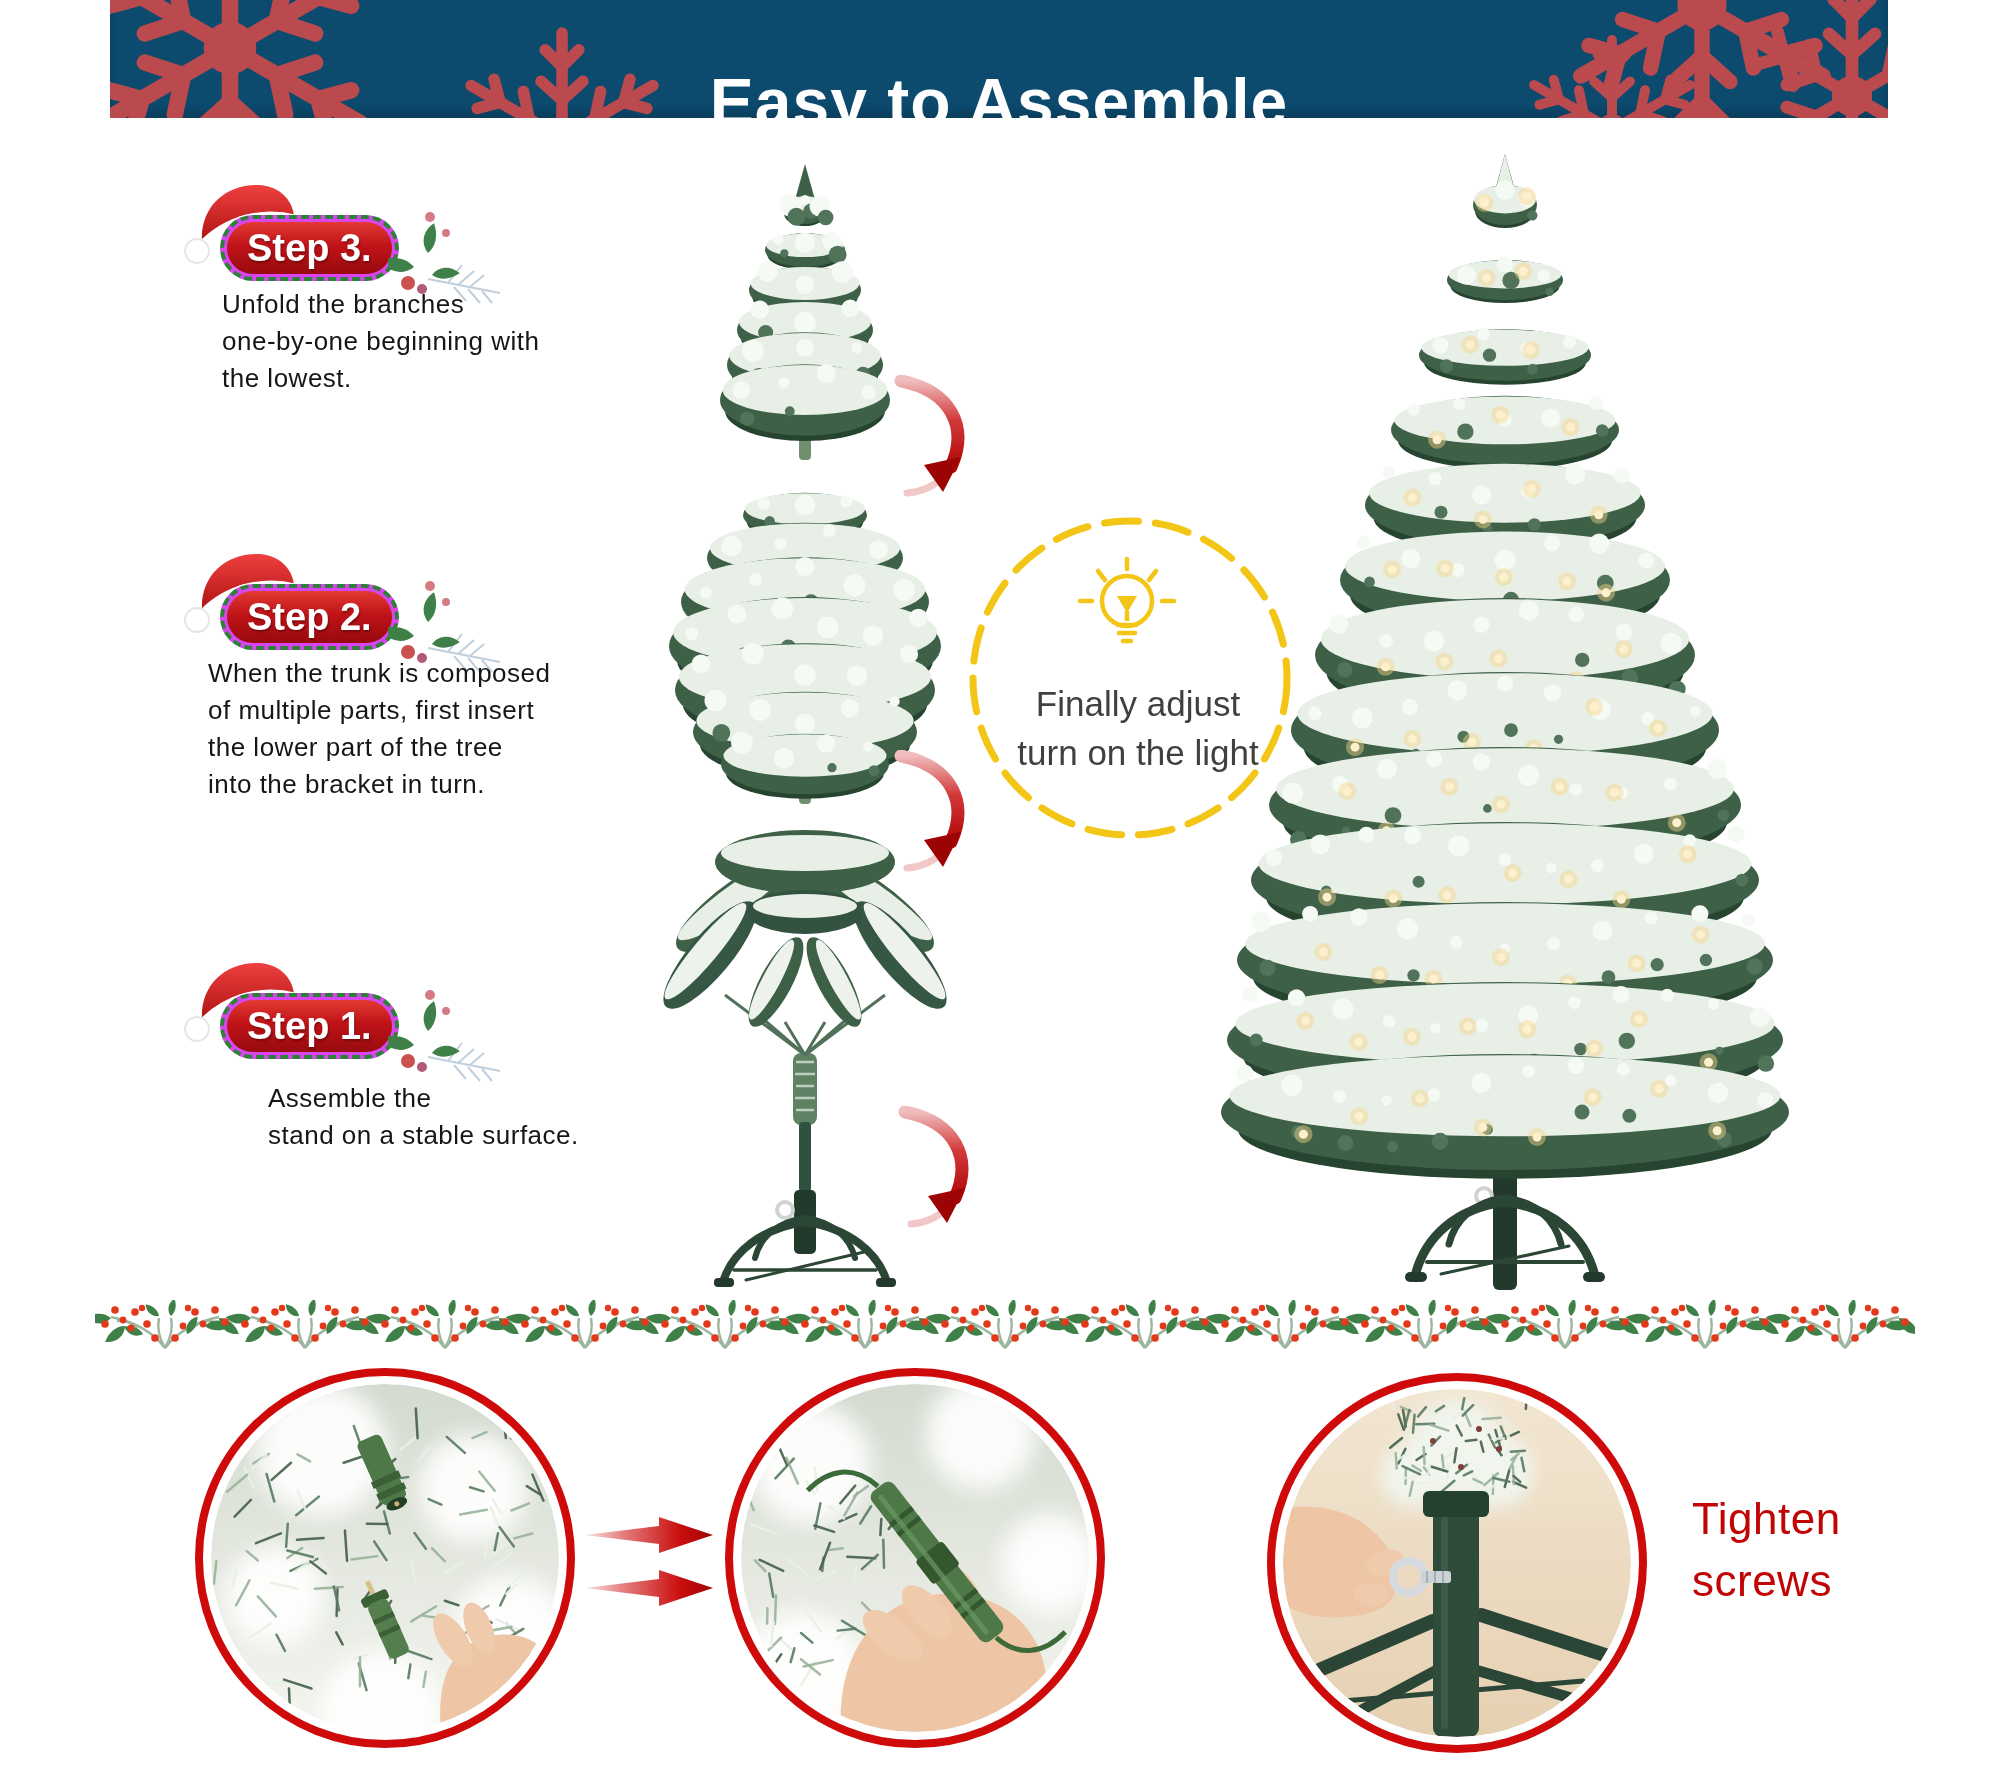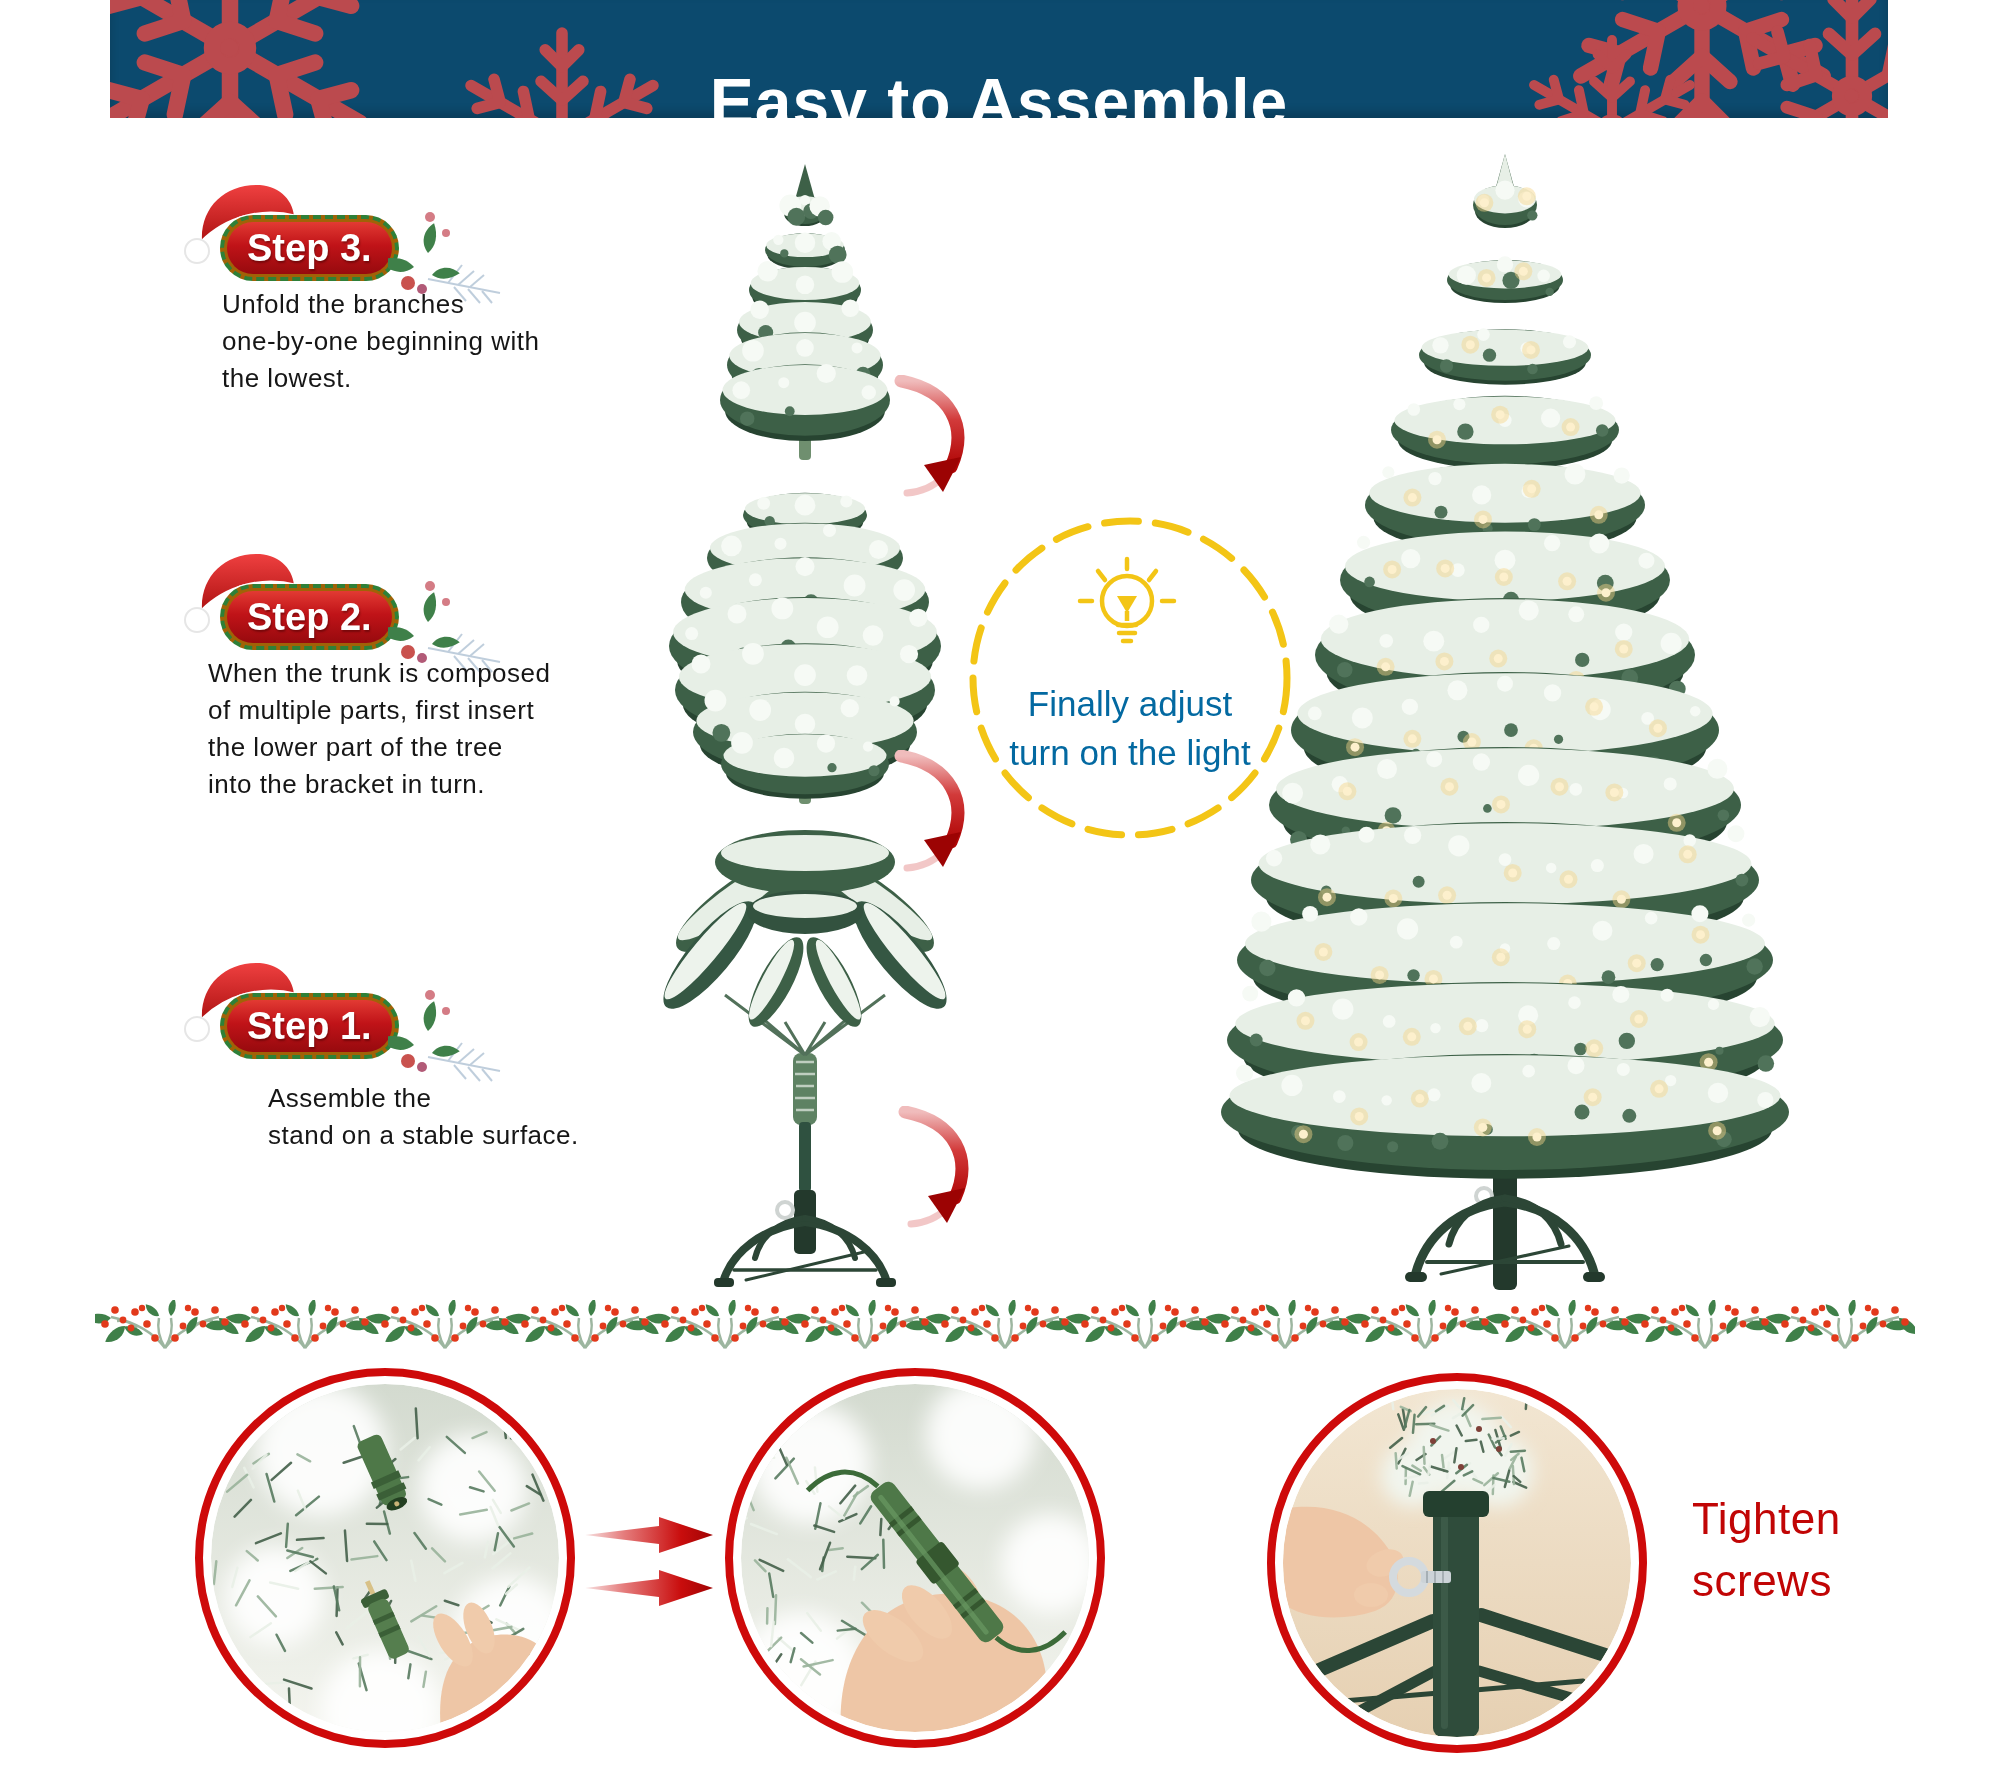--- a/index.html
+++ b/index.html
@@ -9,34 +9,34 @@
 
   
   .banner{left:110px;top:0;width:1778px;height:118px;background:#0c4a6e;overflow:hidden;
           box-shadow:inset 0 -6px 10px rgba(0,0,0,.18);}
   .banner svg{position:absolute;left:0;top:0;}
   .banner-title{position:absolute;left:0;top:0;width:100%;height:118px;line-height:116px;
           text-align:center;color:#fff;font-size:66px;font-weight:700;letter-spacing:1px;}
 
   
   .badge{position:absolute;width:340px;height:96px;}
-  .pill{position:absolute;left:0;top:28px;background:#a16207;border:4px dashed #2E8038;border-radius:40px;padding:3px;}
+  .pill{position:absolute;left:0;top:28px;background:#d946ef;border:4px dashed #2E8038;border-radius:40px;padding:3px;}
   .pill-core{display:flex;align-items:center;justify-content:center;height:52px;padding:0 20px;border-radius:30px;
           background:linear-gradient(180deg,#E23A33 0%,#C01318 45%,#970A0E 100%);
           color:#fff;font-size:38px;font-weight:700;text-shadow:1px 2px 2px rgba(60,0,0,.45);white-space:nowrap;}
   .hat{position:absolute;left:-38px;top:-16px;width:122px;height:104px;}
   .holly-sprig{position:absolute;left:168px;top:22px;width:120px;height:104px;}
 
   .step-text{position:absolute;font-size:26px;line-height:37px;letter-spacing:.5px;color:#161616;}
 
   
   .hint{left:965px;top:513px;width:330px;height:330px;}
   .hint .ring{position:absolute;inset:0;}
   .hint .bulb{position:absolute;left:107px;top:42px;}
-  .hint-lines{position:absolute;left:0;top:166px;width:100%;text-align:center;font-size:35px;line-height:49px;color:#0369a1;}
+  .hint-lines{position:absolute;left:8px;top:166px;width:100%;text-align:center;font-size:35px;line-height:49px;color:#404040;}
 
   
   .photo-circle{width:348px;height:348px;border:8px solid #CE0A0A;padding:8px;background:#fff;border-radius:50%;}
   .photo-circle svg{display:block;border-radius:50%;}
 
   .tighten{left:1676px;top:1488px;width:240px;font-size:44px;line-height:62px;color:#C10505;letter-spacing:.5px;margin-left:16px;}
 </style>
 </head>
 <body>
 

